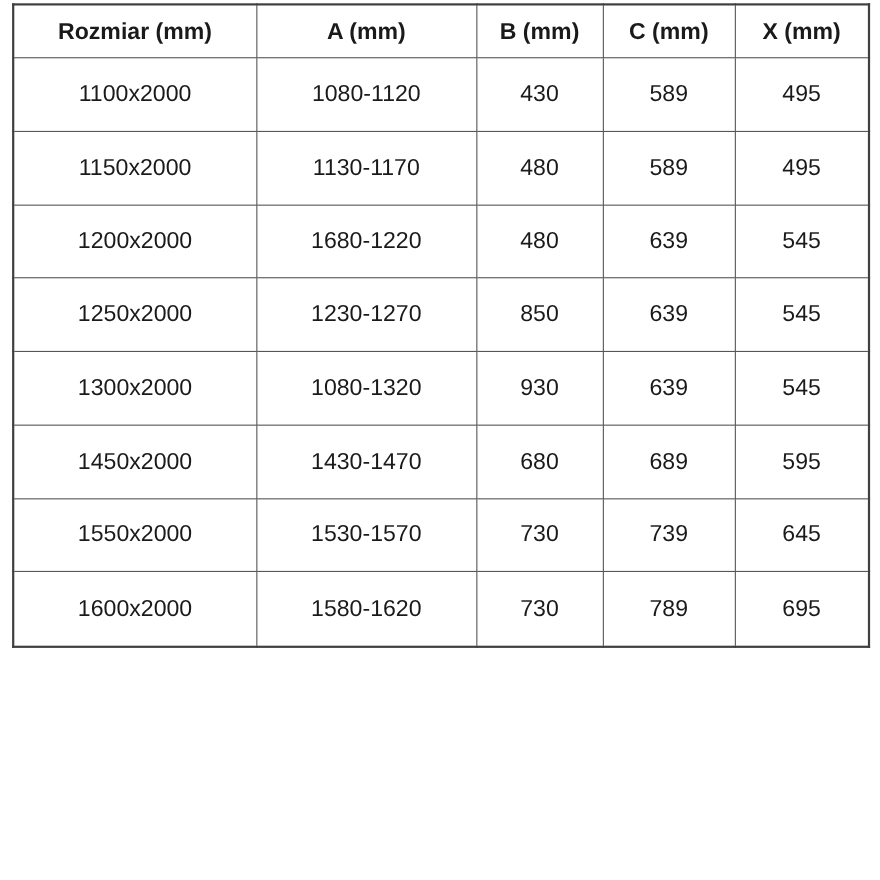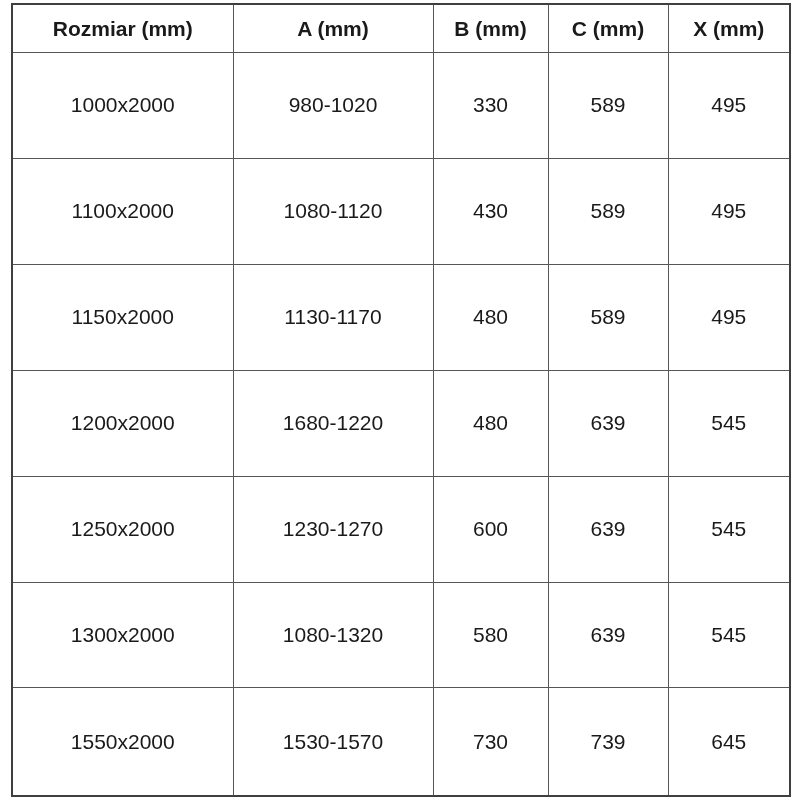--- a/index.html
+++ b/index.html
@@ -12,21 +12,21 @@
   }
   .table-wrap {
     position: absolute;
     left: 11px;
     top: 3px;
   }
   table.spec-table {
     border-collapse: collapse;
     table-layout: fixed;
     width: 778px;
-    height: 794px;
+    height: 586px;
     background: #ffffff;
     border: 2px solid #3f3f3f;
   }
   table.spec-table th,
   table.spec-table td {
     border: 1px solid #565656;
     text-align: center;
     vertical-align: middle;
     color: #1a1a1a;
     padding: 0;
@@ -64,27 +64,20 @@
       <tr>
         <th>Rozmiar (mm)</th>
         <th>A (mm)</th>
         <th>B (mm)</th>
         <th>C (mm)</th>
         <th>X (mm)</th>
       </tr>
     </thead>
     <tbody>
       <tr>
-        <td>1000x2000</td>
-        <td>980-1020</td>
-        <td>330</td>
-        <td>589</td>
-        <td>495</td>
-      </tr>
-      <tr>
         <td>1100x2000</td>
         <td>1080-1120</td>
         <td>430</td>
         <td>589</td>
         <td>495</td>
       </tr>
       <tr>
         <td>1150x2000</td>
         <td>1130-1170</td>
         <td>480</td>
@@ -94,33 +87,47 @@
       <tr>
         <td>1200x2000</td>
         <td>1680-1220</td>
         <td>480</td>
         <td>639</td>
         <td>545</td>
       </tr>
       <tr>
         <td>1250x2000</td>
         <td>1230-1270</td>
-        <td>600</td>
+        <td>850</td>
         <td>639</td>
         <td>545</td>
       </tr>
       <tr>
         <td>1300x2000</td>
         <td>1080-1320</td>
-        <td>580</td>
+        <td>930</td>
         <td>639</td>
         <td>545</td>
+      </tr>
+      <tr>
+        <td>1450x2000</td>
+        <td>1430-1470</td>
+        <td>680</td>
+        <td>689</td>
+        <td>595</td>
       </tr>
       <tr>
         <td>1550x2000</td>
         <td>1530-1570</td>
         <td>730</td>
         <td>739</td>
         <td>645</td>
       </tr>
+      <tr>
+        <td>1600x2000</td>
+        <td>1580-1620</td>
+        <td>730</td>
+        <td>789</td>
+        <td>695</td>
+      </tr>
     </tbody>
   </table>
 </div>
 
 </body></html>

